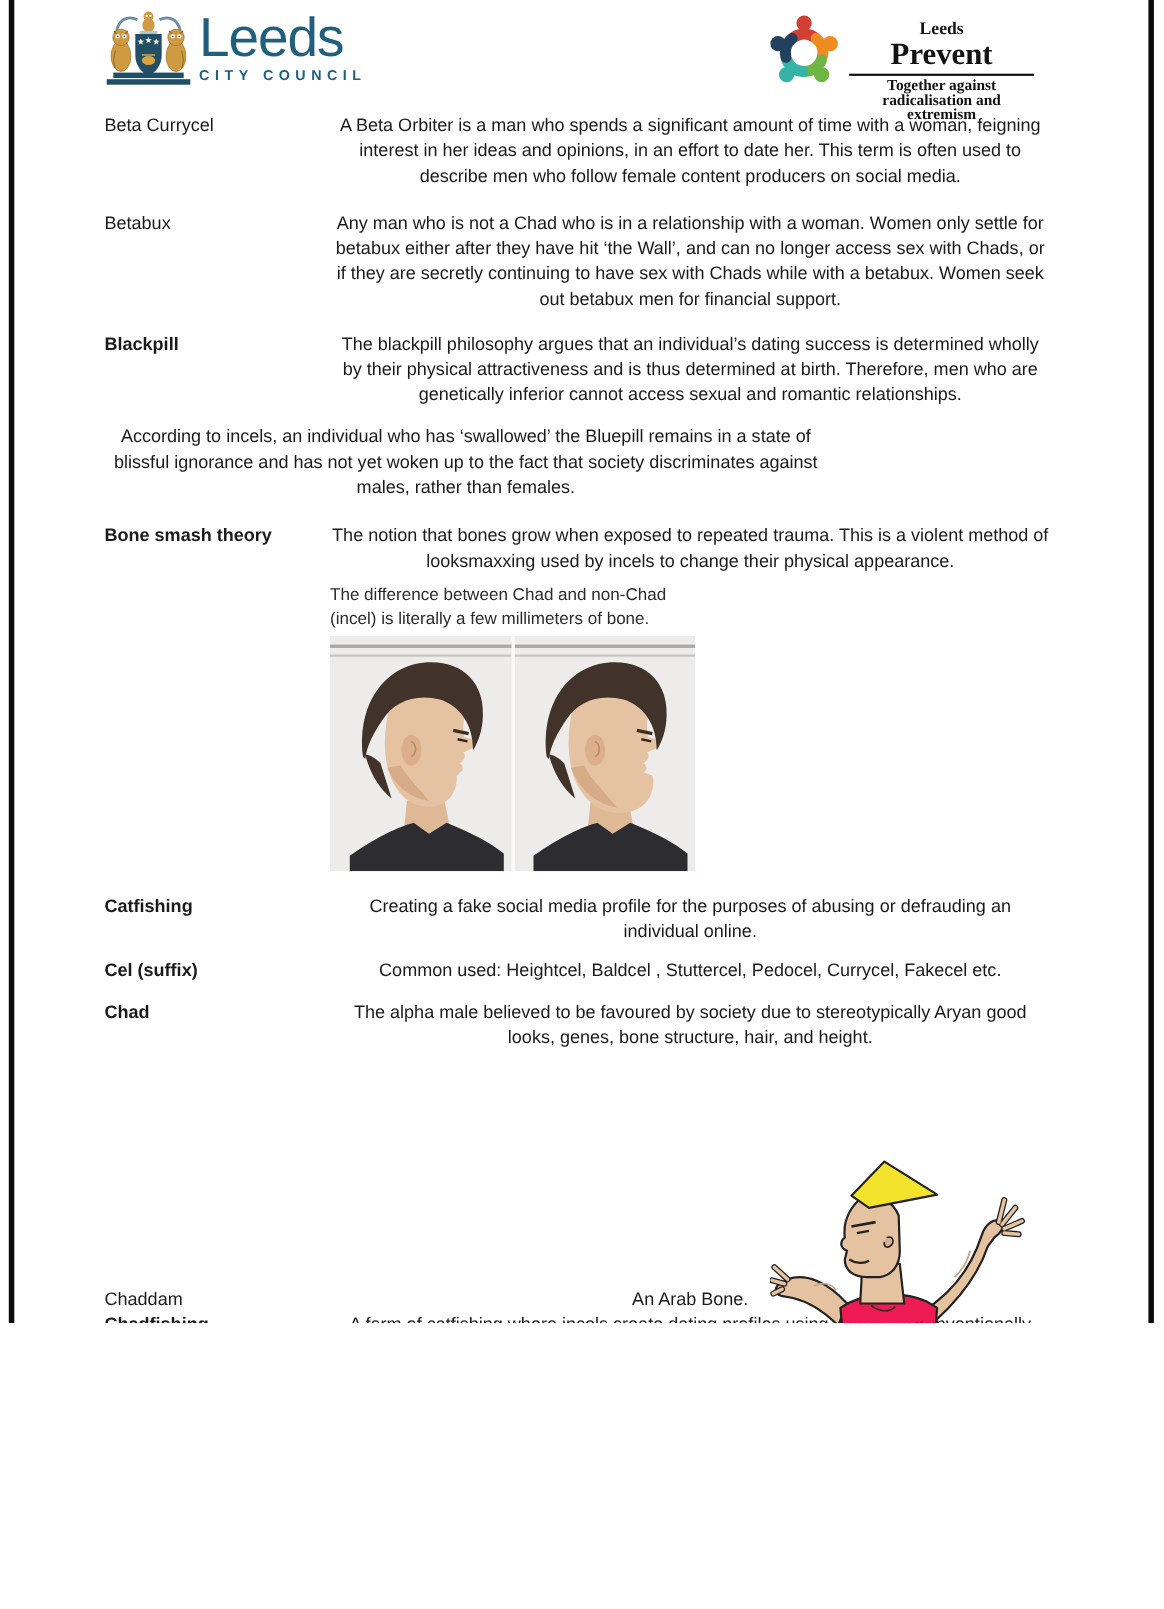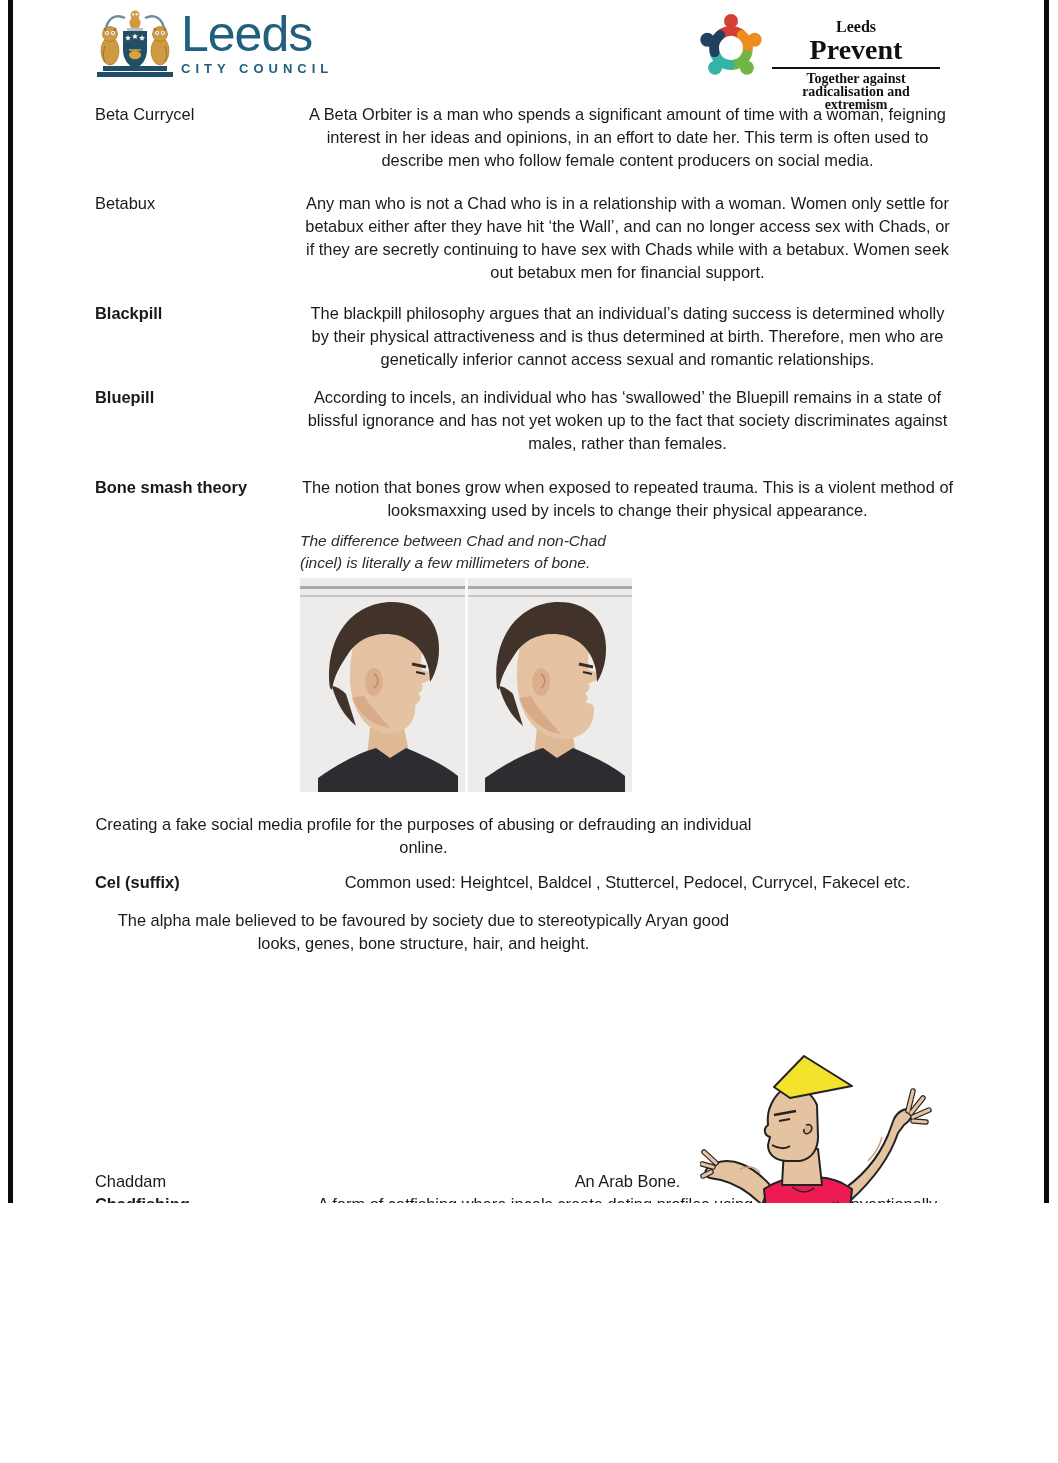--- a/index.html
+++ b/index.html
@@ -24,21 +24,21 @@
   .prevent-text{margin-left:10px;width:168px;text-align:center;font-family:"Liberation Serif", serif;color:#111;}
   .prevent-leeds{font-size:16px;font-weight:bold;line-height:18px;margin-top:10px;}
   .prevent-main{font-size:28px;font-weight:bold;line-height:28px;}
   .prevent-rule{border-top:2px solid #111;margin:3px 0 3px 0;}
   .prevent-tag{font-size:14px;font-weight:bold;line-height:13px;}
   .entry{display:flex;}
   .term{width:205px;flex-shrink:0;font-size:16.4px;line-height:23px;}
   .term.bold{font-weight:bold;}
   .def{width:657px;font-size:16.4px;line-height:23px;}
   .def p{margin:0;text-align:center;}
-  .caption{font-size:15.5px;line-height:22px;color:#2b2b2b;width:350px;margin-top:8px;font-style:italic;}
+  .caption{font-size:15.5px;line-height:22px;color:#2b2b2b;width:350px;margin-top:8px;}
   .faces-img{display:block;margin-top:4px;}
   .chad-img{position:absolute;left:700px;top:1053px;}
 </style>
 </head>
 <body>
 
 <div class="page">
   <div class="border-v border-left"></div>
   <div class="border-v border-right"></div>
 
@@ -140,21 +140,20 @@
     </div>
 
     <div class="entry" style="margin-bottom:15px">
       <div class="term bold">Blackpill</div>
       <div class="def">
           <p>The blackpill philosophy argues that an individual’s dating success is determined wholly by their physical attractiveness and is thus determined at birth. Therefore, men who are genetically inferior cannot access sexual and romantic relationships.</p>
         </div>
     </div>
 
     <div class="entry" style="margin-bottom:21px">
-      <div class="term bold">Bluepill</div>
       <div class="def">
           <p>According to incels, an individual who has ‘swallowed’ the Bluepill remains in a state of blissful ignorance and has not yet woken up to the fact that society discriminates against males, rather than females.</p>
         </div>
     </div>
 
     <div class="entry" style="margin-bottom:21px">
       <div class="term bold">Bone smash theory</div>
       <div class="def">
         <p>The notion that bones grow when exposed to repeated trauma. This is a violent method of looksmaxxing used by incels to change their physical appearance.</p>
         <div class="caption">The difference between Chad and non-Chad (incel) is literally a few millimeters of bone.</div>
@@ -187,33 +186,35 @@
             <path d="M74,96 c5,3 5,11 0,14" stroke="#b98b69" stroke-width="1.5" fill="none"></path>
             <path d="M30,110 C24,60 52,24 92,24 C122,24 140,44 139,72 C139,86 134,98 130,104 C130,80 118,64 100,58 C78,52 58,60 48,76 C40,88 34,98 32,112 Z" fill="#41332a"></path>
             <path d="M32,108 C36,124 44,138 56,148 L46,116 C42,112 36,108 32,108 Z" fill="#41332a"></path>
             <path d="M18,214 L18,200 C44,182 62,174 76,170 L90,180 L106,170 C126,178 146,188 158,198 L158,214 Z" fill="#2d2d31"></path>
           </g>
         </svg>
       </div>
     </div>
 
     <div class="entry" style="margin-bottom:12px">
+      <div class="term bold">Catfishing</div>
       <div class="def">
           <p>Creating a fake social media profile for the purposes of abusing or defrauding an individual online.</p>
         </div>
     </div>
 
     <div class="entry" style="margin-bottom:15px">
       <div class="term bold">Cel (suffix)</div>
       <div class="def">
           <p>Common used: Heightcel, Baldcel , Stuttercel, Pedocel, Currycel, Fakecel etc.</p>
         </div>
     </div>
 
     <div class="entry" style="margin-bottom:215px">
+      <div class="term bold">Chad</div>
       <div class="def">
           <p>The alpha male believed to be favoured by society due to stereotypically Aryan good looks, genes, bone structure, hair, and height.</p>
         </div>
     </div>
 
     <div class="entry" style="">
       <div class="term">Chaddam</div>
       <div class="def">
           <p>An Arab Bone.</p>
         </div>

